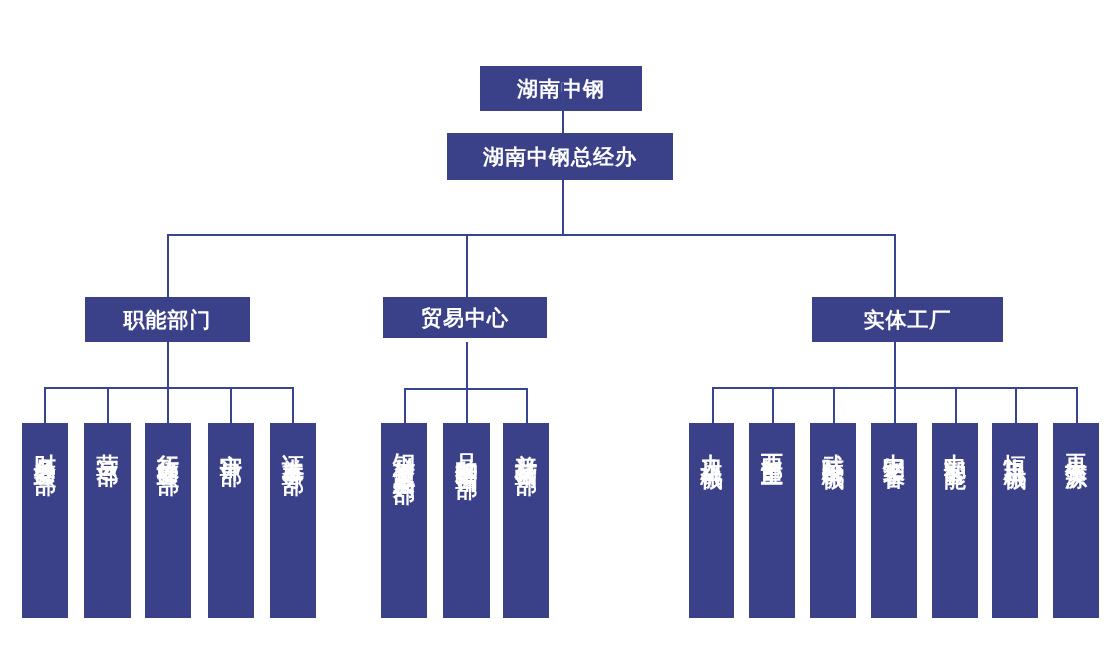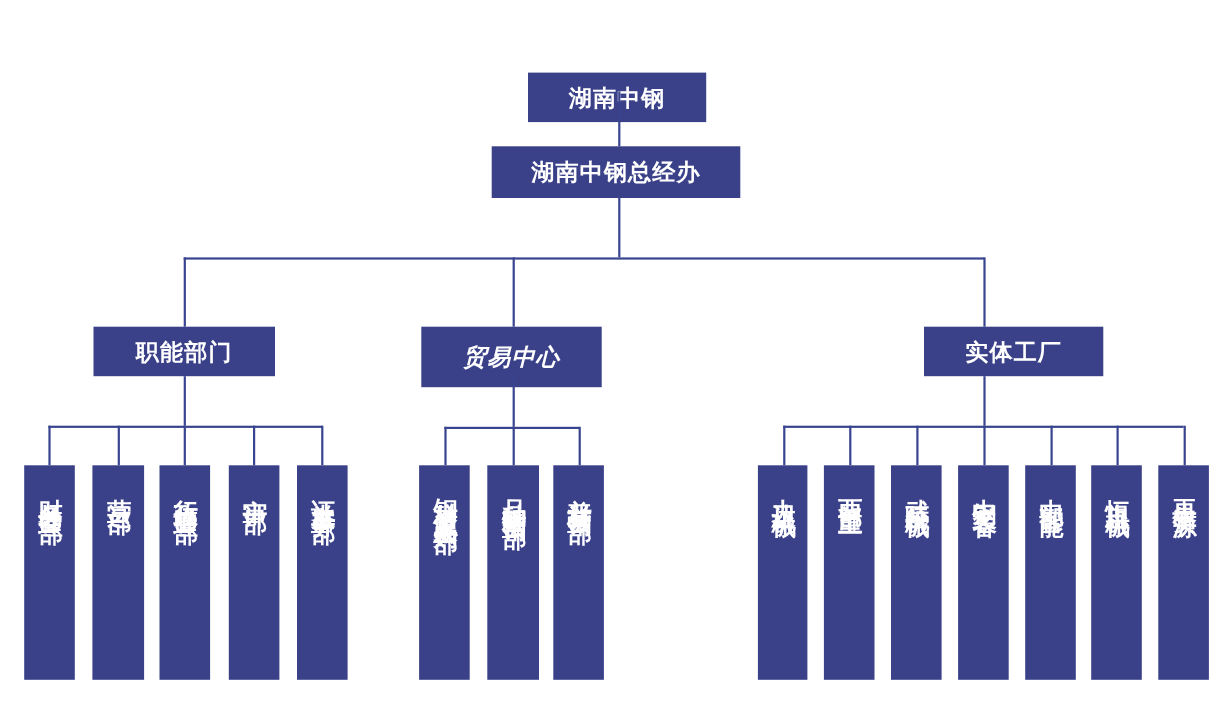--- a/index.html
+++ b/index.html
@@ -56,24 +56,24 @@
     <span>湖南中钢</span>
   </div>
 
   <div class="node hnode" style="left:85px; top:297px; width:165px; height:45px;">
     <span>职能部门</span>
   </div>
 
   <div class="node hnode" style="left:447px; top:133px; width:226px; height:47px;">
     <span>湖南中钢总经办</span>
   </div>
-  <div class="node hnode" style="left:383px; top:297px; width:164px; height:55px;font-style:italic;">
+  <div class="node hnode" style="left:383px; top:297px; width:164px; height:41px;">
     <span>贸易中心</span>
   </div>
-  <div class="node hnode" style="left:840px; top:297px; width:163px; height:45px;font-family:Liberation Mono, monospace;">
+  <div class="node hnode" style="left:812px; top:297px; width:191px; height:45px;font-family:Liberation Mono, monospace;">
     <span>实体工厂</span>
   </div>
 
   <div class="node vnode" style="left:22px; top:423px; width:46px; height:195px;">
     <span class="vtext">财务管理部</span>
   </div>
   <div class="node vnode" style="left:84px; top:423px; width:47px; height:195px;">
     <span class="vtext">营运部</span>
   </div>
   <div class="node vnode" style="left:145px; top:423px; width:46px; height:195px;">

